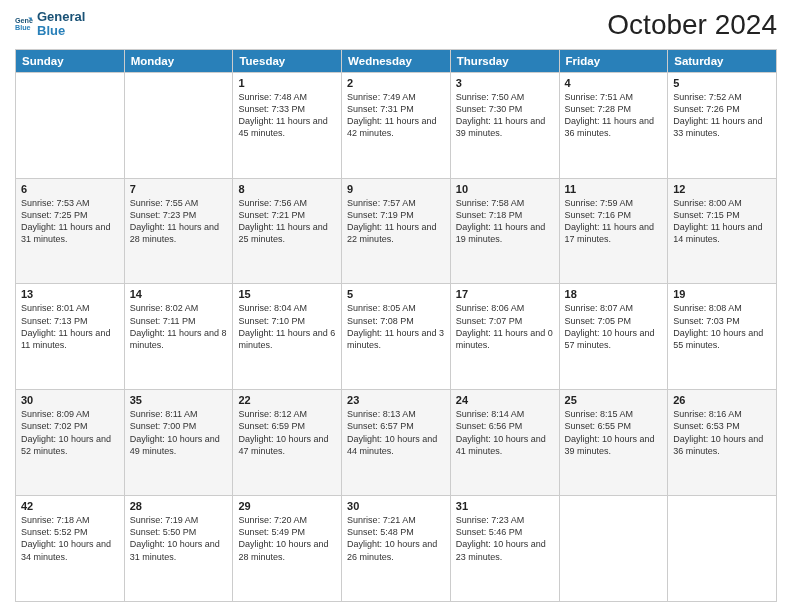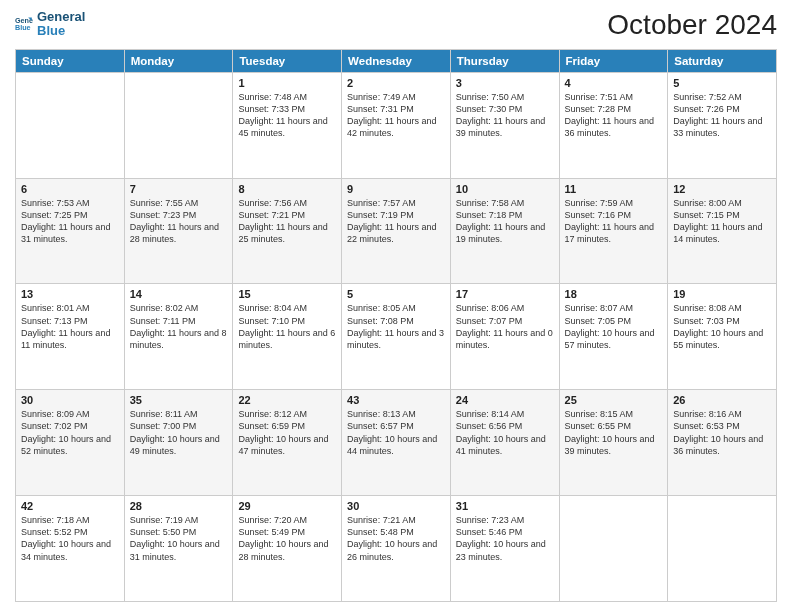--- a/index.html
+++ b/index.html
@@ -147,21 +147,21 @@
           <td><span class="day-num">15</span><span class="day-info">Sunrise: 8:04 AM<br>Sunset: 7:10 PM<br>Daylight: 11 hours and 6 minutes.</span></td>
           <td><span class="day-num">5</span><span class="day-info">Sunrise: 8:05 AM<br>Sunset: 7:08 PM<br>Daylight: 11 hours and 3 minutes.</span></td>
           <td><span class="day-num">17</span><span class="day-info">Sunrise: 8:06 AM<br>Sunset: 7:07 PM<br>Daylight: 11 hours and 0 minutes.</span></td>
           <td><span class="day-num">18</span><span class="day-info">Sunrise: 8:07 AM<br>Sunset: 7:05 PM<br>Daylight: 10 hours and 57 minutes.</span></td>
           <td><span class="day-num">19</span><span class="day-info">Sunrise: 8:08 AM<br>Sunset: 7:03 PM<br>Daylight: 10 hours and 55 minutes.</span></td>
         </tr>
         <tr>
           <td><span class="day-num">30</span><span class="day-info">Sunrise: 8:09 AM<br>Sunset: 7:02 PM<br>Daylight: 10 hours and 52 minutes.</span></td>
           <td><span class="day-num">35</span><span class="day-info">Sunrise: 8:11 AM<br>Sunset: 7:00 PM<br>Daylight: 10 hours and 49 minutes.</span></td>
           <td><span class="day-num">22</span><span class="day-info">Sunrise: 8:12 AM<br>Sunset: 6:59 PM<br>Daylight: 10 hours and 47 minutes.</span></td>
-          <td><span class="day-num">43</span><span class="day-info">Sunrise: 8:13 AM<br>Sunset: 6:57 PM<br>Daylight: 10 hours and 44 minutes.</span></td>
+          <td><span class="day-num">23</span><span class="day-info">Sunrise: 8:13 AM<br>Sunset: 6:57 PM<br>Daylight: 10 hours and 44 minutes.</span></td>
           <td><span class="day-num">24</span><span class="day-info">Sunrise: 8:14 AM<br>Sunset: 6:56 PM<br>Daylight: 10 hours and 41 minutes.</span></td>
           <td><span class="day-num">25</span><span class="day-info">Sunrise: 8:15 AM<br>Sunset: 6:55 PM<br>Daylight: 10 hours and 39 minutes.</span></td>
           <td><span class="day-num">26</span><span class="day-info">Sunrise: 8:16 AM<br>Sunset: 6:53 PM<br>Daylight: 10 hours and 36 minutes.</span></td>
         </tr>
         <tr>
           <td><span class="day-num">42</span><span class="day-info">Sunrise: 7:18 AM<br>Sunset: 5:52 PM<br>Daylight: 10 hours and 34 minutes.</span></td>
           <td><span class="day-num">28</span><span class="day-info">Sunrise: 7:19 AM<br>Sunset: 5:50 PM<br>Daylight: 10 hours and 31 minutes.</span></td>
           <td><span class="day-num">29</span><span class="day-info">Sunrise: 7:20 AM<br>Sunset: 5:49 PM<br>Daylight: 10 hours and 28 minutes.</span></td>
           <td><span class="day-num">30</span><span class="day-info">Sunrise: 7:21 AM<br>Sunset: 5:48 PM<br>Daylight: 10 hours and 26 minutes.</span></td>
           <td><span class="day-num">31</span><span class="day-info">Sunrise: 7:23 AM<br>Sunset: 5:46 PM<br>Daylight: 10 hours and 23 minutes.</span></td>

